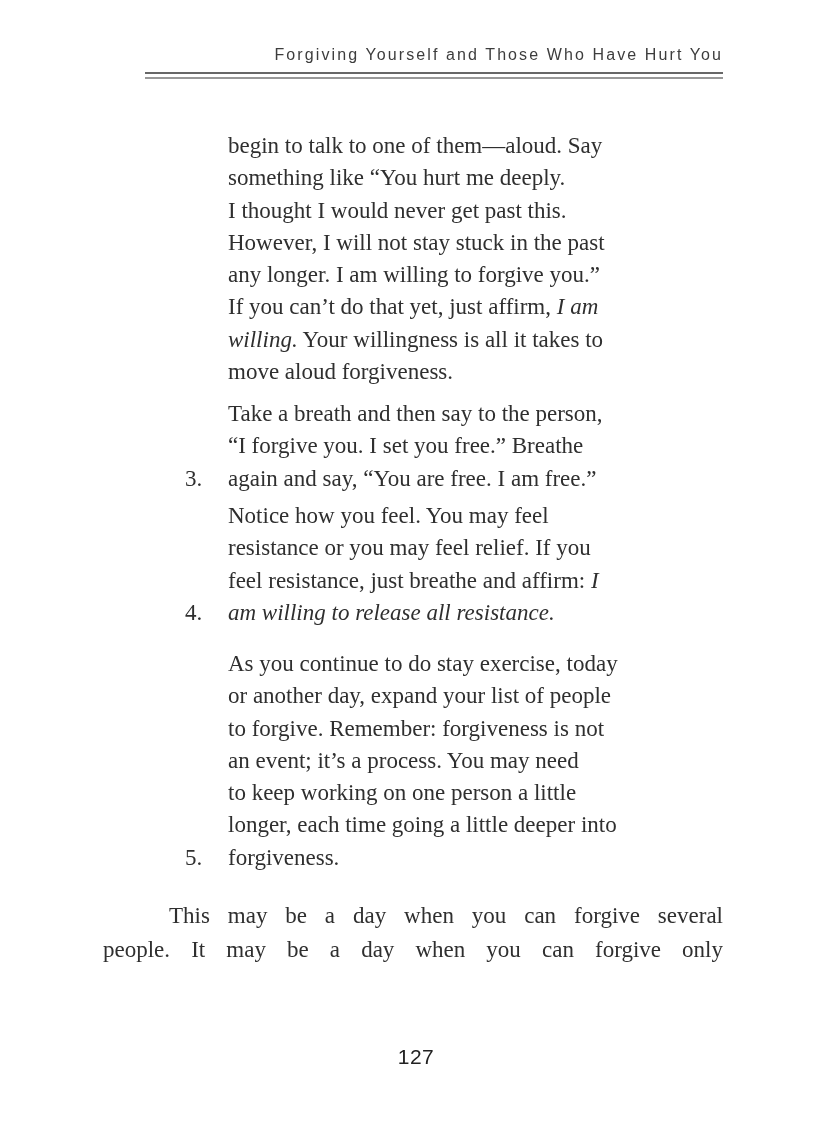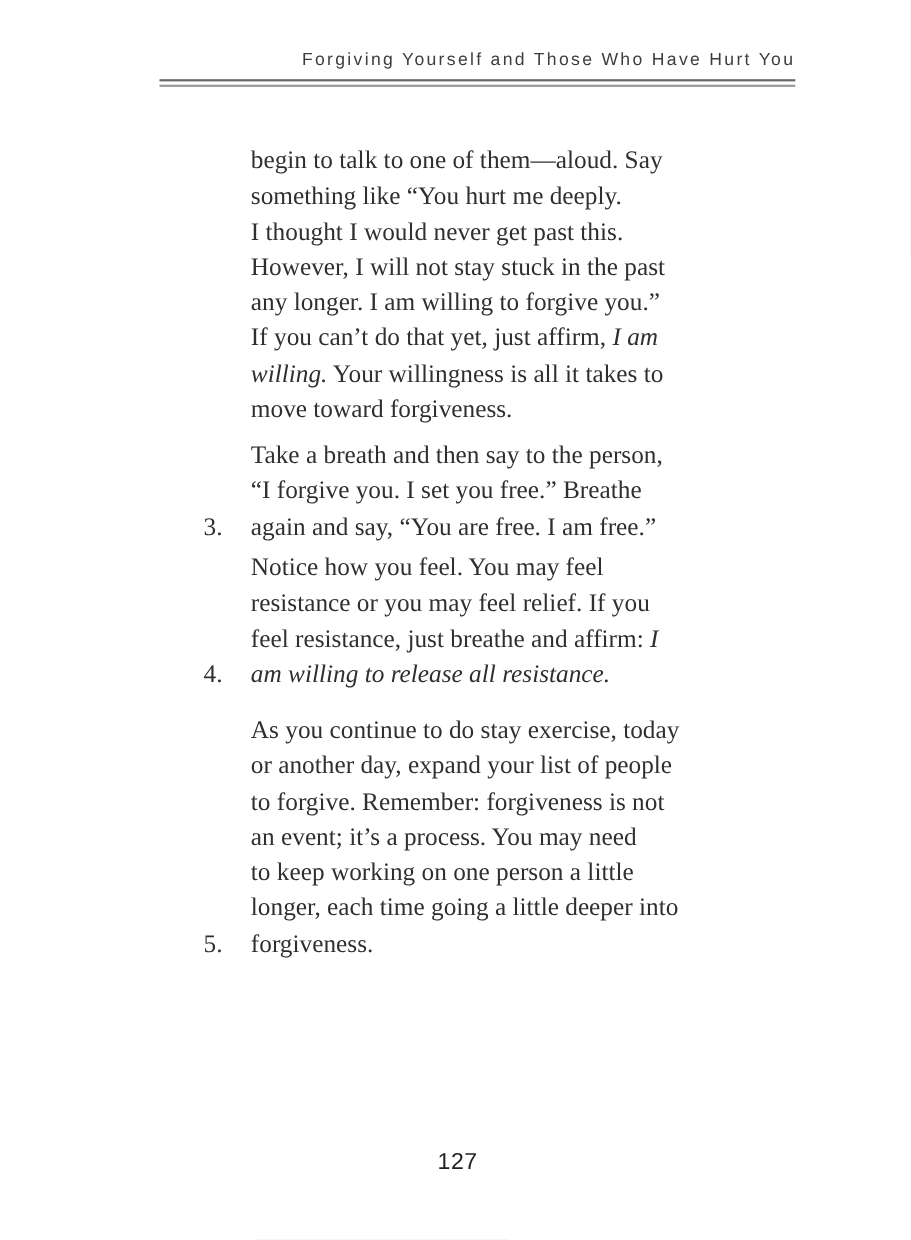--- a/index.html
+++ b/index.html
@@ -106,21 +106,21 @@
 
   <div class="list-item" id="item-2-cont">
     <span class="num"></span>
     <div class="item-text"><span>begin to talk to one of them—aloud. Say
 something like “You hurt me deeply.
 I thought I would never get past this.
 However, I will not stay stuck in the past
 any longer. I am willing to forgive you.”
 If you can’t do that yet, just affirm, </span><em>I am
 willing.</em><span> Your willingness is all it takes to
-move toward forgiveness.</span></div>
+move aloud forgiveness.</span></div>
   </div>
 
   <div class="list-item" id="item-3">
     <span class="num">3.</span>
     <div class="item-text"><span>Take a breath and then say to the person,
 “I forgive you. I set you free.” Breathe
 again and say, “You are free. I am free.”</span></div>
   </div>
 
   <div class="list-item" id="item-4">
@@ -136,17 +136,19 @@
     <div class="item-text"><span>As you continue to do stay exercise, today
 or another day, expand your list of people
 to forgive. Remember: forgiveness is not
 an event; it’s a process. You may need
 to keep working on one person a little
 longer, each time going a little deeper into
 forgiveness.</span></div>
   </div>
 
   <div class="closing-paragraph">
+    <div class="par-line indented">This may be a day when you can forgive several</div>
+    <div class="par-line">people. It may be a day when you can forgive only</div>
   </div>
 
   <div class="folio">127</div>
 
 </div>
 
 </body></html>

